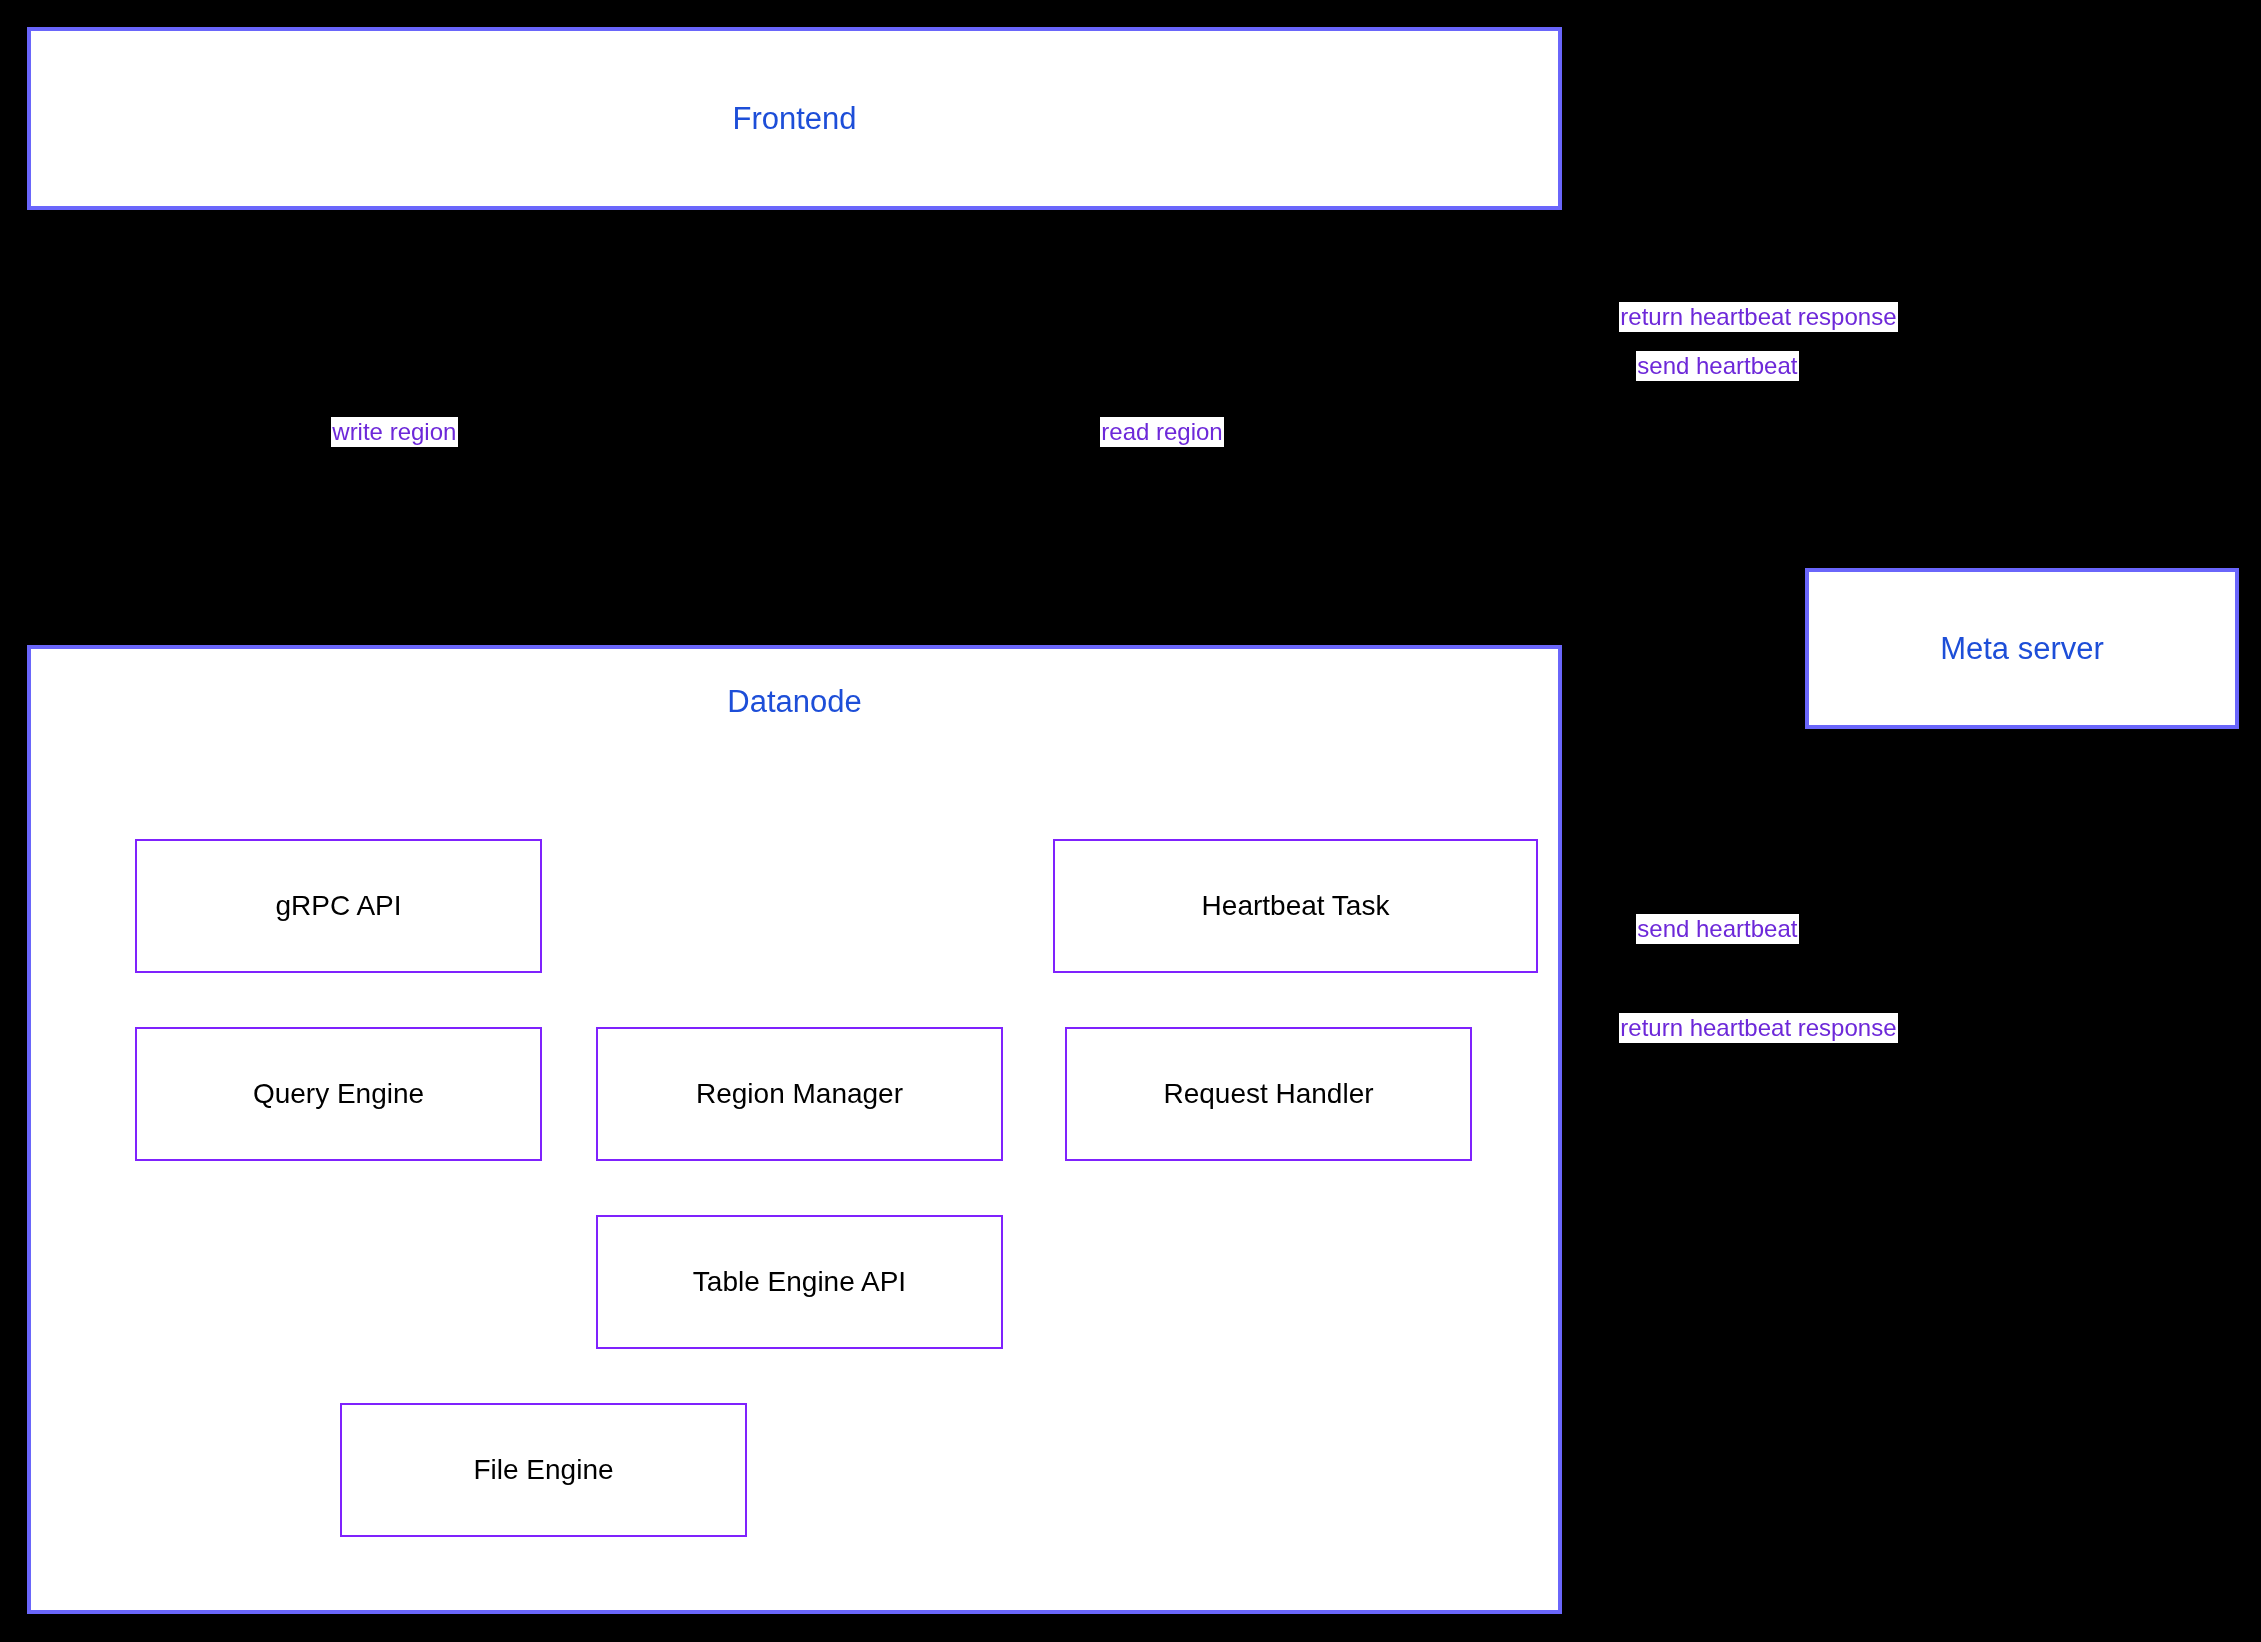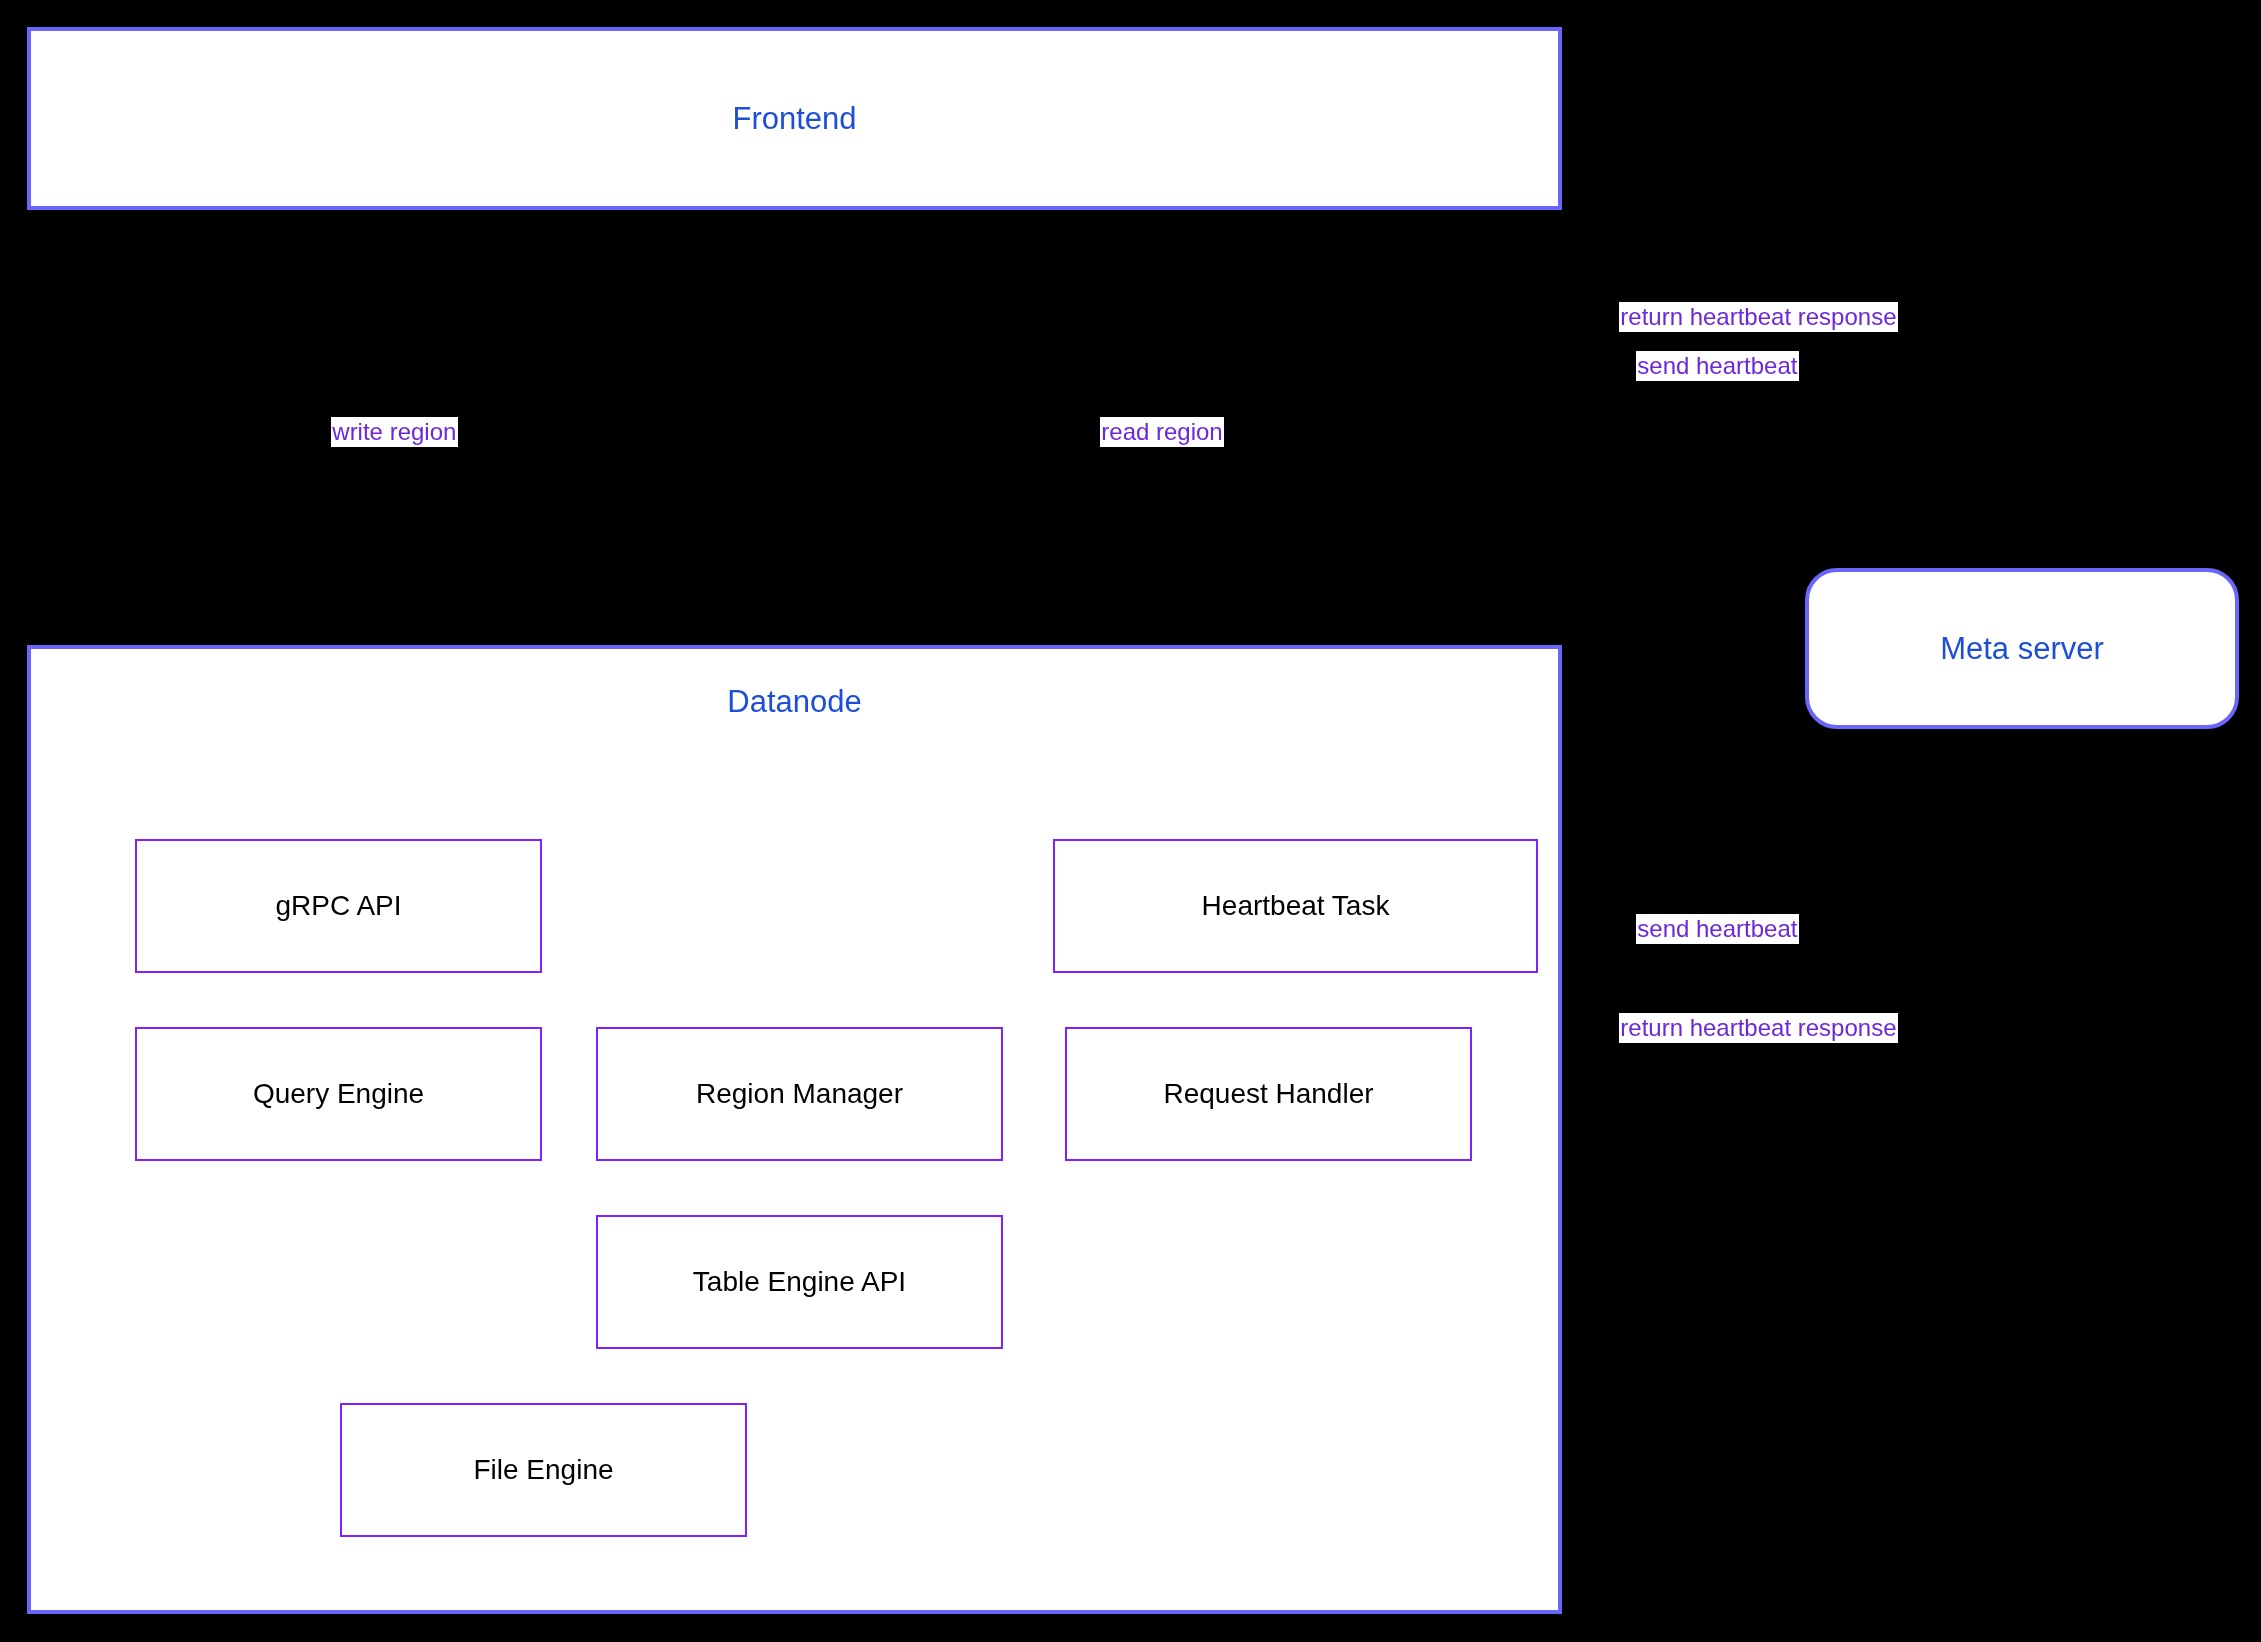--- a/index.html
+++ b/index.html
@@ -102,21 +102,21 @@
 
     <path d="M2330,1390 L2640,1390 L2640,1150 L3010,1150 L3010,1085" stroke="#000000" stroke-width="5" fill="none" marker-end="url(#arrow)"></path>
 
     <path d="M2900,1085 L2900,1560 L2560,1560 L2560,1975 L2330,1975" stroke="#000000" stroke-width="5" fill="none" marker-end="url(#arrow)"></path>
   </svg>
 
   <div class="outer-node centered" style="left:27px; top:27px; width:1535px; height:183px;">
     <div class="node-title">Frontend</div>
   </div>
 
-  <div class="outer-node centered" style="left:1805px; top:568px; width:434px; height:161px;border-radius:32px;">
+  <div class="outer-node centered" style="left:1805px; top:568px; width:434px; height:161px;">
     <div class="node-title">Meta server</div>
   </div>
 
   <div class="outer-node top-title" style="left:27px; top:645px; width:1535px; height:969px;">
     <div class="node-title">Datanode</div>
 
     <div class="inner-node" style="left:104px; top:190px; width:407px; height:134px;">
       <span class="node-label">gRPC API</span>
     </div>
     <div class="inner-node" style="left:1022px; top:190px; width:485px; height:134px;">

